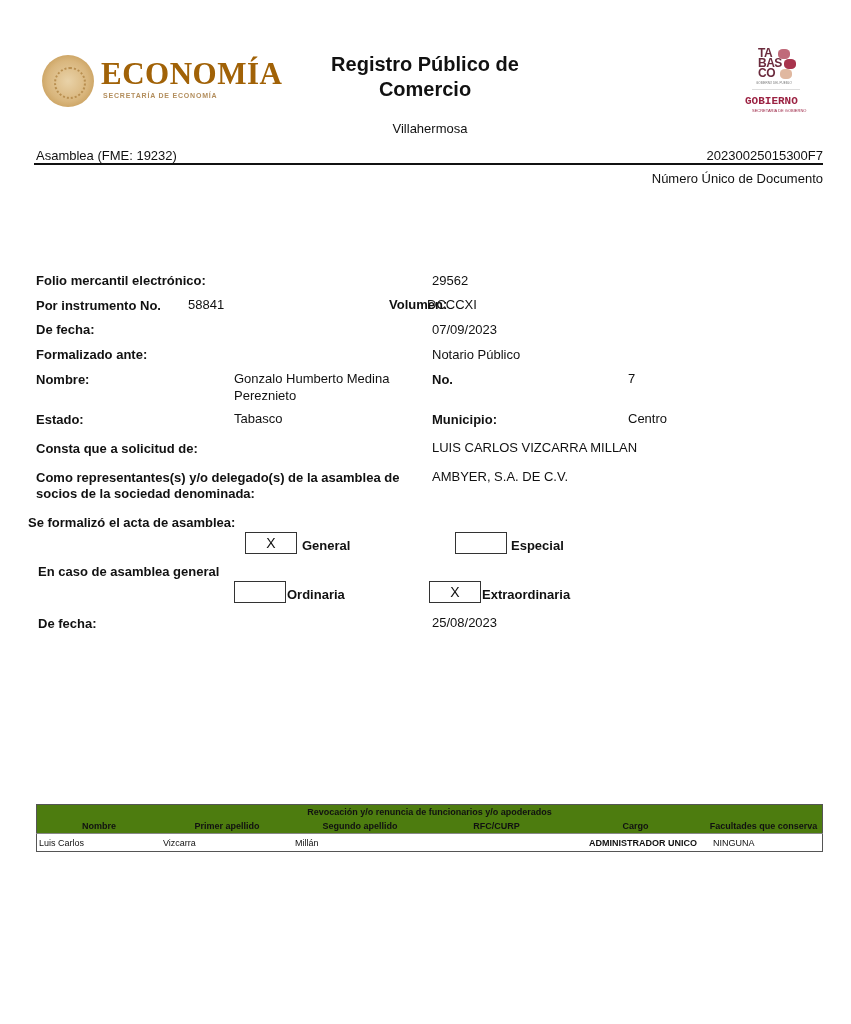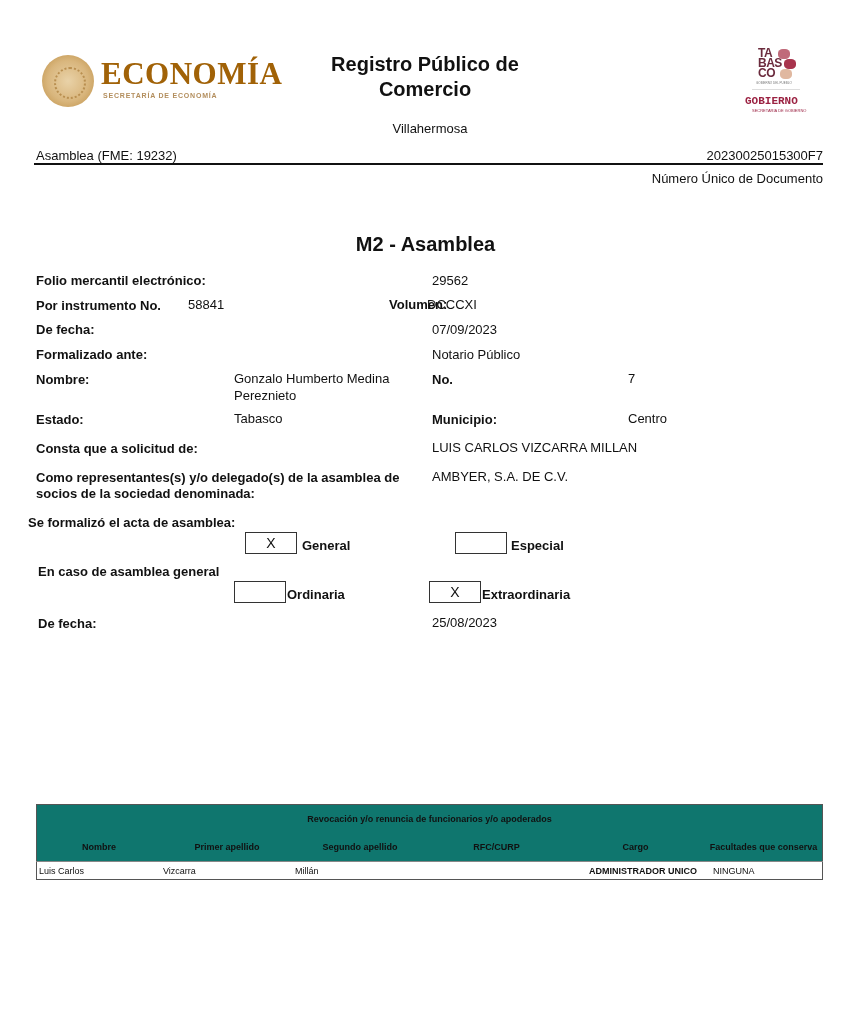--- a/index.html
+++ b/index.html
@@ -16,21 +16,21 @@
   .title { position:absolute; left:300px; top:52px; width:250px; text-align:center; font-size:20px; font-weight:bold; line-height:25px; }
   .city { position:absolute; left:300px; top:121px; width:260px; text-align:center; font-size:13px; }
   .tab-logo { position:absolute; left:752px; top:48px; width:50px; }
   .tab-word { font-size:12px; font-weight:bold; color:#6b2b3d; line-height:11px; letter-spacing:-0.5px; }
   .tab-blob { position:absolute; left:22px; width:12px; height:10px; border-radius:40%; }
   .gob { position:absolute; left:745px; top:95px; font-size:11px; font-weight:bold; color:#9b2242;font-family:Liberation Mono, monospace; }
   .gob-sub { position:absolute; left:752px; top:108px; font-size:4px; color:#9b2242; }
   .rule { position:absolute; left:34px; width:789px; background:#111; }
   
   .tbl { position:absolute; left:36px; top:804px; width:787px; border:1px solid #555; border-collapse:collapse; font-size:9px; }
-  .tbl th { background:#0f766e; font-weight:bold; padding:7px 2px; height:14px; text-align:center; }
+  .tbl th { background:#4d7c0f; font-weight:bold; padding:0 2px; height:14px; text-align:center; }
   .tbl td { padding:0 2px; height:17px; text-align:left; }
   .tbl tr.data td { border-top:1px solid #888; }
   .chk { position:absolute; width:52px; height:22px; border:1px solid #333; box-sizing:border-box; text-align:center; font-size:14px; line-height:20px; }
 </style>
 </head>
 <body>
 
 <div class="page">
 
   <div class="seal">
@@ -53,21 +53,20 @@
   </div>
   <div class="abs" style="left:752px;top:89px;width:48px;height:1px;background:#ddd;"></div>
   <div class="gob">GOBIERNO</div>
   <div class="gob-sub">SECRETARÍA DE GOBIERNO</div>
 
   <div class="abs f13" style="left:36px;top:148px;">Asamblea (FME: 19232)</div>
   <div class="abs f13" style="right:28px;top:148px;">20230025015300F7</div>
   <div class="rule" style="top:163px;height:2px;"></div>
   <div class="abs f13" style="right:28px;top:171px;">Número Único de Documento</div>
 
-  <div class="abs b" style="left:300px;top:233px;width:251px;text-align:center;font-size:20px;">M2 - Asamblea</div>
 
   <div class="abs b f13" style="left:36px;top:273px;">Folio mercantil electrónico:</div>
   <div class="abs f13" style="left:432px;top:273px;">29562</div>
 
   <div class="abs b f13" style="left:36px;top:298px;">Por instrumento No.</div>
   <div class="abs f13" style="left:188px;top:297px;">58841</div>
   <div class="abs b f13" style="left:361px;top:297px;margin-left:28px;">Volumen:</div>
   <div class="abs f13" style="left:427px;top:297px;">DCCCXI</div>
 
   <div class="abs b f13" style="left:36px;top:322px;">De fecha:</div>

